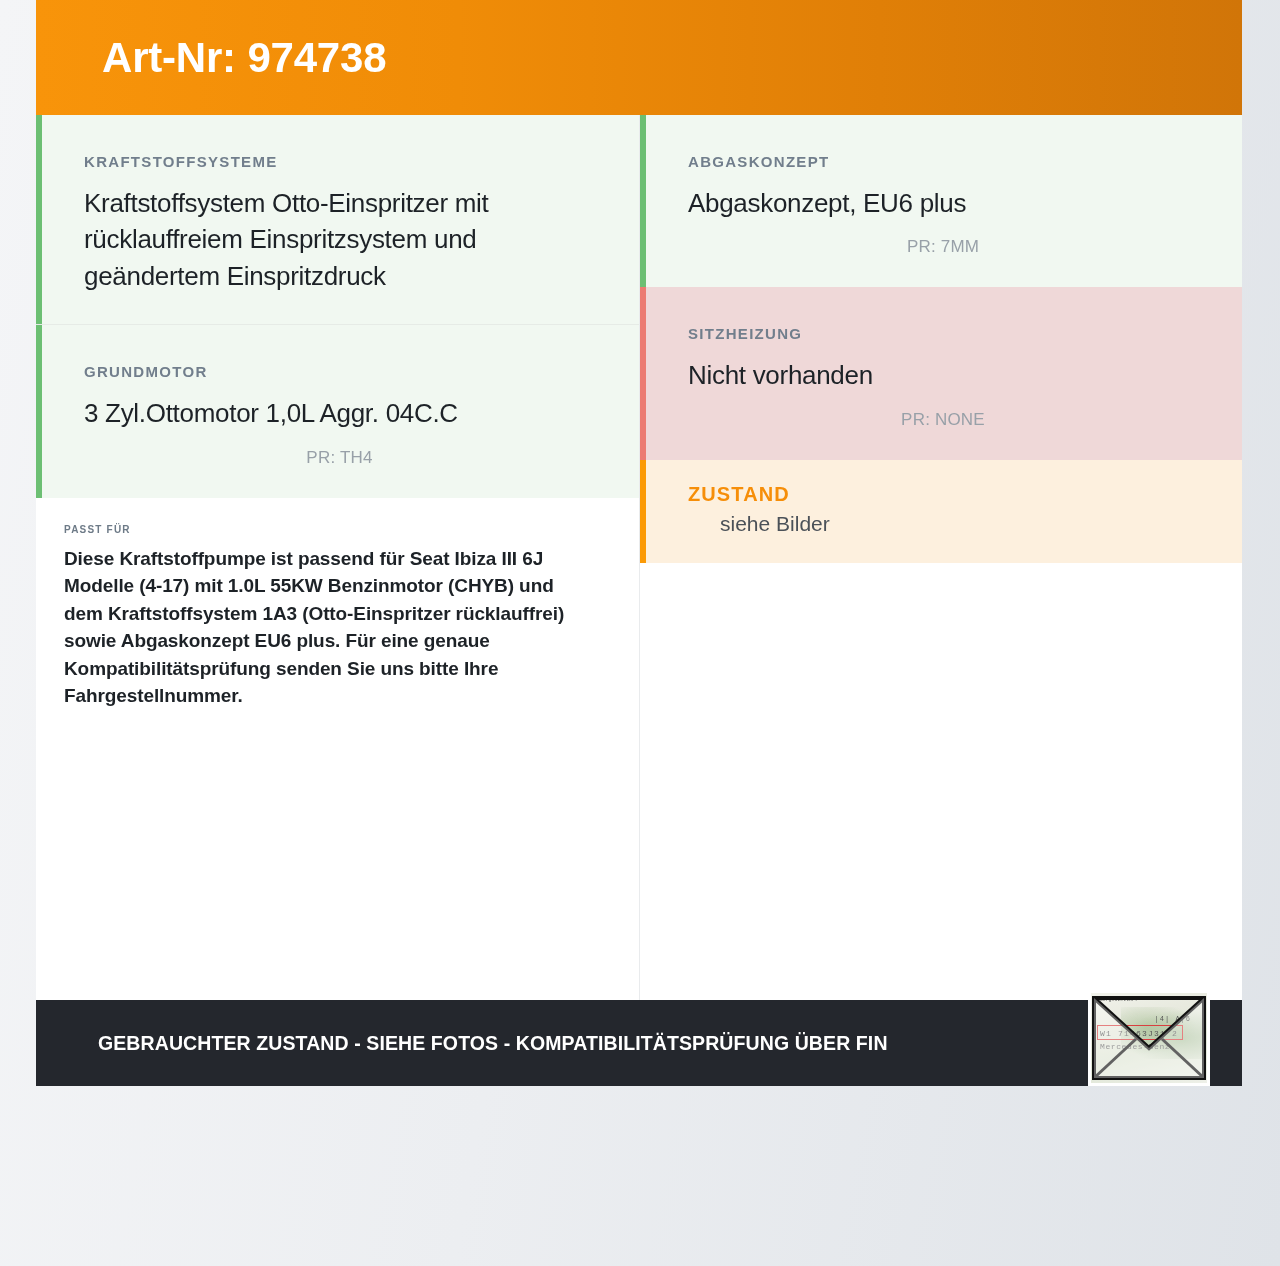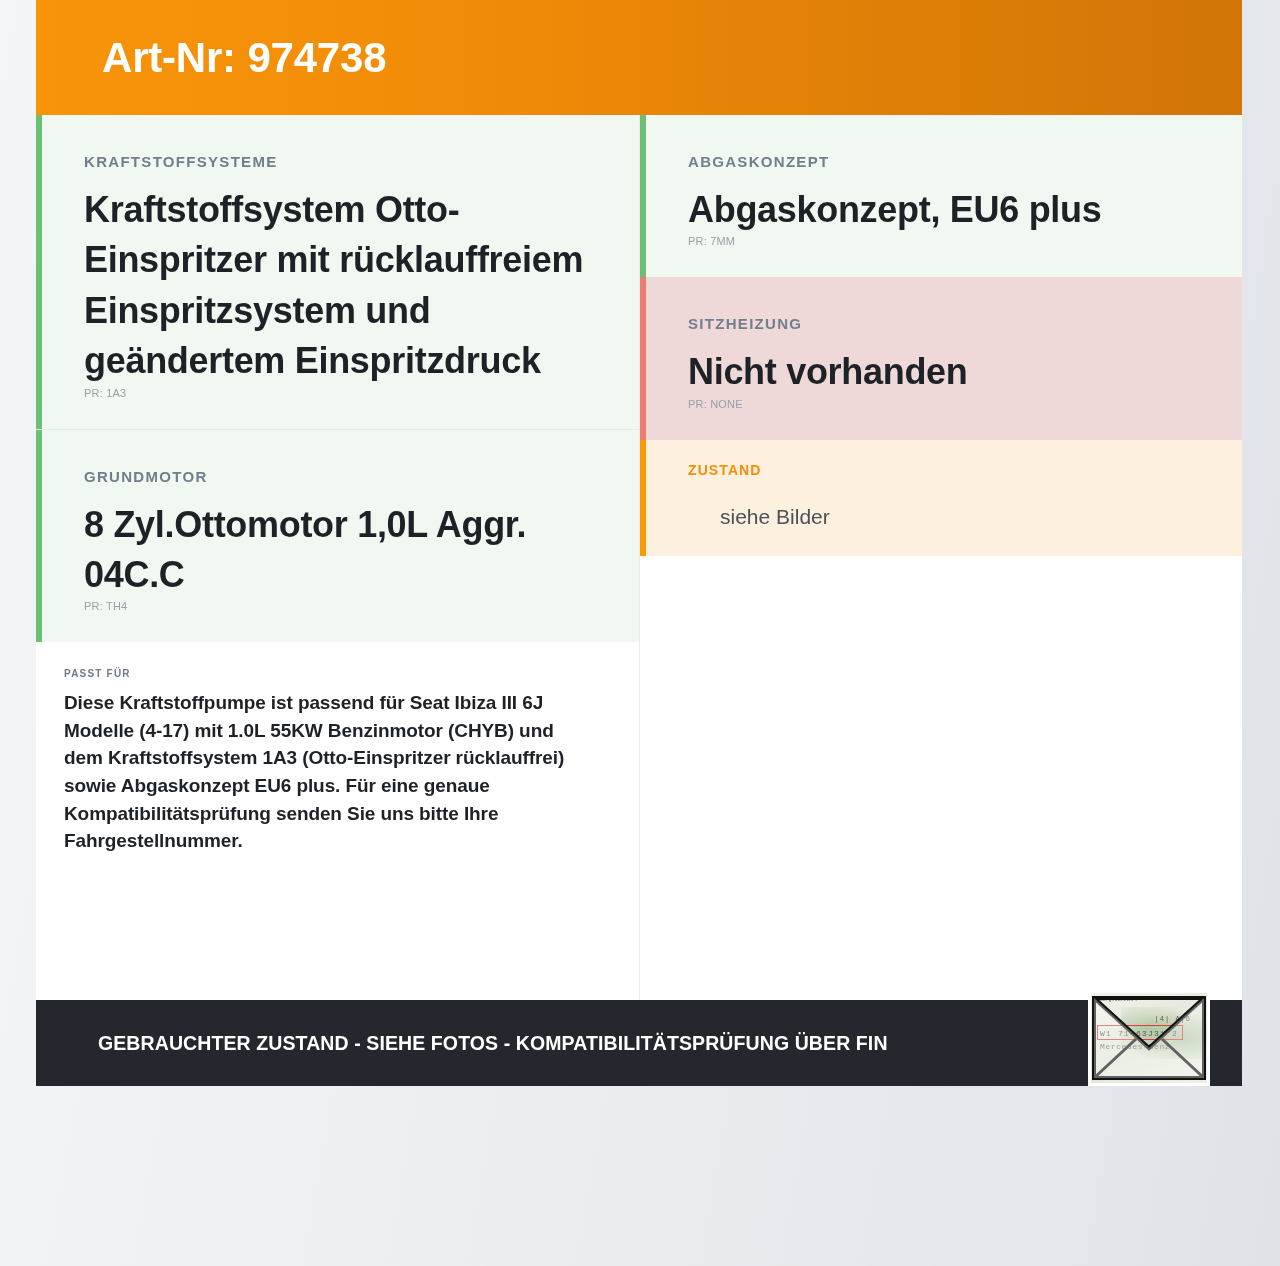--- a/index.html
+++ b/index.html
@@ -89,42 +89,44 @@
 
   .blk-label {
     font-size: 15px;
     font-weight: bold;
     letter-spacing: 1.3px;
     color: #717e8c;
     text-transform: uppercase;
     margin-bottom: 14px;
     line-height: 1.2;
   }
-  .blk-label.accent { color: #f68e09; letter-spacing: 1.1px; margin-bottom: 24px; font-size: 14px; }
+  .blk-label.accent { color: #f68e09; letter-spacing: 1.1px; margin-bottom: 4px; font-size: 20px; }
 
   .blk-value {
-    font-size: 36px;
-    font-weight: bold;
+    font-size: 26px;
+    font-weight: normal;
     color: #1d2227;
     line-height: 1.40;
     letter-spacing: -0.3px;
   }
   .blk-value.small {
     font-size: 21px;
     font-weight: normal;
     color: #4b5158;
     line-height: 1.3;
     letter-spacing: 0;
     margin-left: 32px;
   }
 
   .blk-pr {
-    font-size: 11px;
+    font-size: 17px;
     color: #98a0a8;
+    margin-top: 16px;
     letter-spacing: 0.2px;
+    text-align: center;
   }
 
   
   .fit-label {
     font-size: 10px;
     font-weight: bold;
     letter-spacing: 1.2px;
     color: #6d7a87;
     text-transform: uppercase;
     margin-bottom: 10px;
@@ -235,27 +237,26 @@
     <div class="header-title">Art-Nr: 974738</div>
   </div>
 
   <div class="body">
 
     <div class="col col-left">
 
       <div class="block green">
         <div class="blk-label">KRAFTSTOFFSYSTEME</div>
         <div class="blk-value">Kraftstoffsystem Otto-Einspritzer mit rücklauffreiem Einspritzsystem und geändertem Einspritzdruck</div>
-        <div class="blk-pr">PR: 1A3</div>
       </div>
 
 
       <div class="block green">
         <div class="blk-label">GRUNDMOTOR</div>
-        <div class="blk-value">8 Zyl.Ottomotor 1,0L Aggr. 04C.C</div>
+        <div class="blk-value">3 Zyl.Ottomotor 1,0L Aggr. 04C.C</div>
         <div class="blk-pr">PR: TH4</div>
       </div>
 
       <div class="block plain">
         <div class="fit-label">PASST FÜR</div>
         <div class="fit-text">Diese Kraftstoffpumpe ist passend für Seat Ibiza III 6J Modelle (4-17) mit 1.0L 55KW Benzinmotor (CHYB) und dem Kraftstoffsystem 1A3 (Otto-Einspritzer rücklauffrei) sowie Abgaskonzept EU6 plus. Für eine genaue Kompatibilitätsprüfung senden Sie uns bitte Ihre Fahrgestellnummer.</div>
       </div>
 
       <div class="spacer"></div>
     </div>

